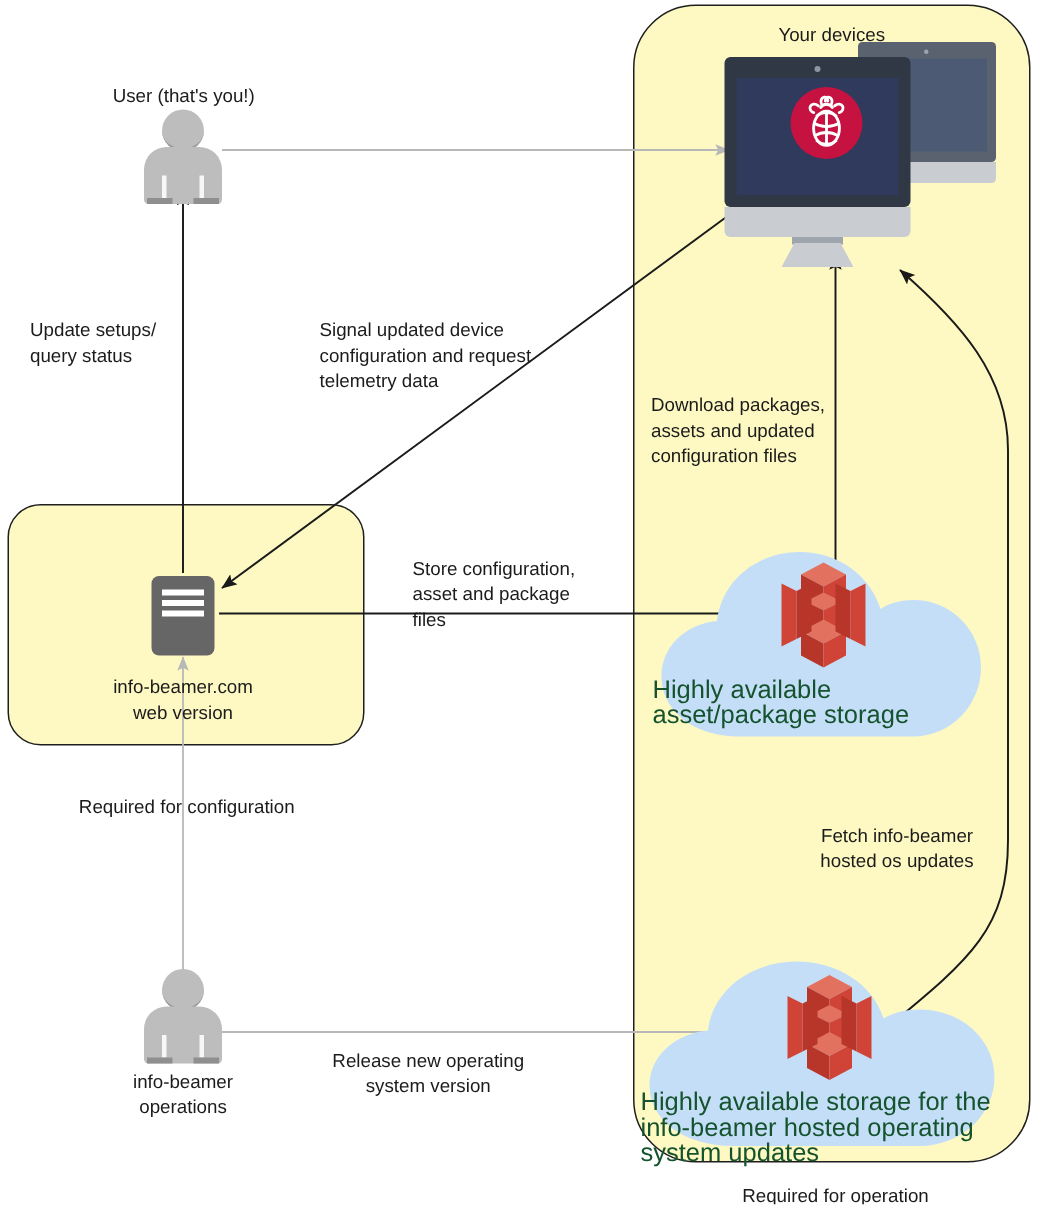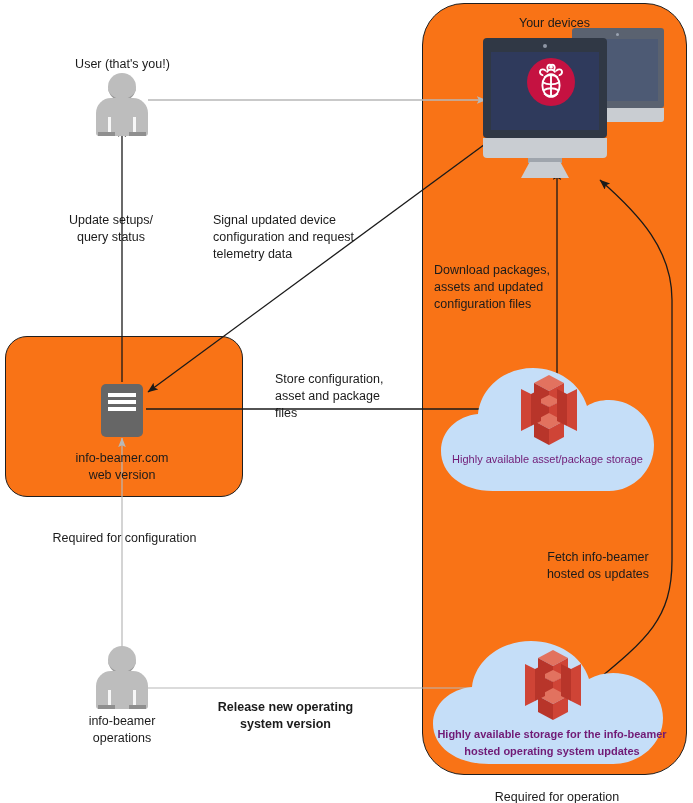--- a/index.html
+++ b/index.html
@@ -34,21 +34,21 @@
     line-height: 17px;
     color: #1b1b1b;
     white-space: pre-line;
   }
   .label.center { text-align: center; }
   .label.left { text-align: left; }
 
   
   .group {
     position: absolute;
-    background: #f97316;
+    background: #fef9c3;
     border: 1.3px solid #1f1f1f;
     box-sizing: border-box;
   }
   #devices-group {
     left: 422px; top: 3px;
     width: 265px; height: 772px;
     border-radius: 42px;
   }
   #config-group {
     left: 5px; top: 336px;
@@ -191,24 +191,23 @@
     border-radius: 50%;
     background: #c51241;
   }
 
   
   .cloud { position: absolute; }
   .cloud svg { display: block; }
   .cloud-text {
     position: absolute;
     width: 100%;
-    text-align: center;
-    font-size: 11px;
+    font-size: 17px;
     line-height: 17px;
-    color: #701a75;
+    color: #14532d;
   }
   .s3 { position: absolute; }
 </style>
 </head>
 <body>
 
 <div id="canvas">
 
   <div class="group" id="devices-group">
     <div class="group-title">Your devices</div>
@@ -388,44 +387,44 @@
         <polygon points="44,28 32,34 32,50 44,44" fill="#cf4436"></polygon>
         <polygon points="32,40 47,48 32,56 17,48" fill="#e2725f"></polygon>
         <polygon points="17,48 32,56 32,72 17,64" fill="#b8352a"></polygon>
         <polygon points="47,48 32,56 32,72 47,64" fill="#cf4436"></polygon>
         <polygon points="4,16 14,21 14,53 4,58" fill="#cf4436"></polygon>
         <polygon points="14,21 24,16 24,48 14,53" fill="#b8352a"></polygon>
         <polygon points="60,16 50,21 50,53 60,58" fill="#cf4436"></polygon>
         <polygon points="50,21 40,16 40,48 50,53" fill="#b8352a"></polygon>
       </svg>
     </div>
-    <div class="cloud-text" style="top:90px;font-weight:bold;">Highly available storage for the info-beamer
+    <div class="cloud-text" style="top:90px;">Highly available storage for the info-beamer
 hosted operating system updates</div>
   </div>
 
 
-  <div class="label left" style="left:36px; top:212px; width:150px;text-align:center;">Update setups/
+  <div class="label left" style="left:20px; top:212px; width:150px;">Update setups/
 query status</div>
 
   <div class="label left" style="left:213px; top:212px; width:200px;">Signal updated device
 configuration and request
 telemetry data</div>
 
   <div class="label left" style="left:275px; top:371px; width:140px;">Store configuration,
 asset and package
 files</div>
 
   <div class="label left" style="left:434px; top:262px; width:175px;">Download packages,
 assets and updated
 configuration files</div>
 
   <div class="label center" style="left:523px; top:549px; width:150px;">Fetch info-beamer
 hosted os updates</div>
 
 
-  <div class="label center" style="left:208px; top:699px; width:155px;font-weight:bold;">Release new operating
+  <div class="label center" style="left:208px; top:699px; width:155px;">Release new operating
 system version</div>
 
   <div class="label center" style="left:22px; top:506px; width:205px;margin-top:24px;">Required for configuration</div>
 
   <div class="label center" style="left:432px; top:789px; width:250px;">Required for operation</div>
 
 </div>
 
 </body></html>

